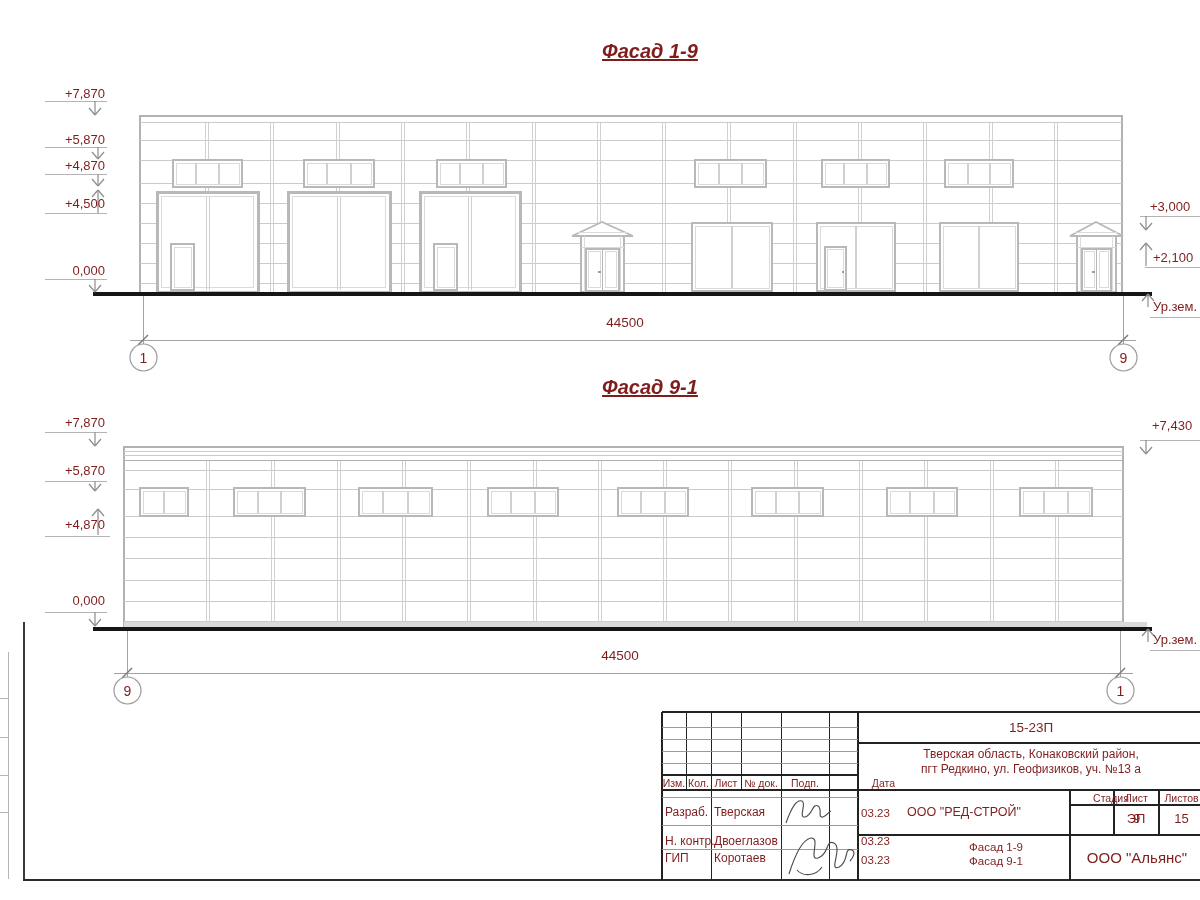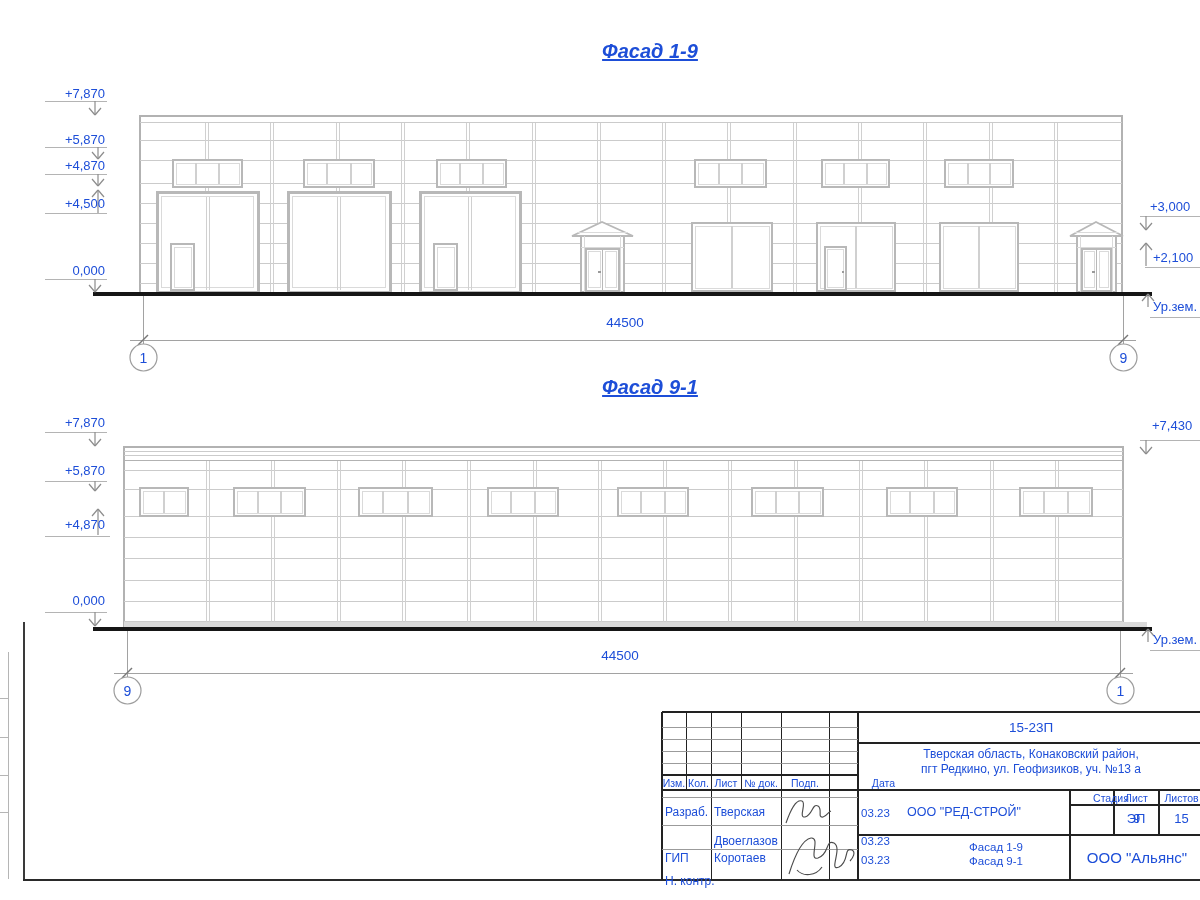--- a/index.html
+++ b/index.html
@@ -1,19 +1,19 @@
 <!DOCTYPE html>
 <html><head>
 <meta charset="utf-8">
 <style>
   html,body{margin:0;padding:0;background:#fff;}
   #sheet{position:relative;width:1200px;height:900px;background:#ffffff;overflow:hidden;
          font-family:"Liberation Sans",sans-serif;}
   svg{position:absolute;left:0;top:0;}
-  .lbl{position:absolute;color:#1d4ed8;white-space:nowrap;font-size:13px;line-height:1.15;}
+  .lbl{position:absolute;color:#7f1d1d;white-space:nowrap;font-size:13px;line-height:1.15;}
   .c{text-align:center;} .r{text-align:right;}
   .ttl{font-size:20px;font-weight:bold;font-style:italic;text-decoration:underline;}
   .tb{font-size:12px;} .tbh{font-size:10.5px;} .tbs{font-size:11.5px;margin-left:32px;}
 </style>
 </head>
 <body>
 
 <div id="sheet">
 
   <svg id="cad" width="1200" height="900" viewBox="0 0 1200 900">
@@ -352,21 +352,21 @@
   <div class="lbl c tbh" style="left:662px;top:777px;width:24px;">Изм.</div>
   <div class="lbl c tbh" style="left:686px;top:777px;width:25px;">Кол.</div>
   <div class="lbl c tbh" style="left:711px;top:777px;width:30px;">Лист</div>
   <div class="lbl c tbh" style="left:741px;top:777px;width:40px;">№ док.</div>
   <div class="lbl c tbh" style="left:781px;top:777px;width:48px;">Подп.</div>
   <div class="lbl c tbh" style="left:829px;top:777px;width:37px;margin-left:36px;">Дата</div>
 
   <div class="lbl tb" style="left:665px;top:806px;">Разраб.</div>
   <div class="lbl tb" style="left:714px;top:806px;">Тверская</div>
   <div class="lbl c tbs" style="left:829px;top:807px;width:29px;">03.23</div>
-  <div class="lbl tb" style="left:665px;top:875px;">Н. контр.</div>
+  <div class="lbl tb" style="left:665px;top:835px;">Н. контр.</div>
   <div class="lbl tb" style="left:714px;top:835px;">Двоеглазов</div>
   <div class="lbl c tbs" style="left:829px;top:835px;width:29px;">03.23</div>
   <div class="lbl tb" style="left:665px;top:852px;">ГИП</div>
   <div class="lbl tb" style="left:714px;top:852px;">Коротаев</div>
   <div class="lbl c tbs" style="left:829px;top:854px;width:29px;">03.23</div>
 
   <div class="lbl c" style="left:858px;top:720px;width:346px;font-size:13.5px;">15-23П</div>
   <div class="lbl c tb" style="left:858px;top:748px;width:346px;">Тверская область, Конаковский район,</div>
   <div class="lbl c tb" style="left:858px;top:763px;width:346px;">пгт Редкино, ул. Геофизиков, уч. №13 а</div>
   <div class="lbl c" style="left:858px;top:805px;width:212px;font-size:12.5px;">ООО "РЕД-СТРОЙ"</div>

